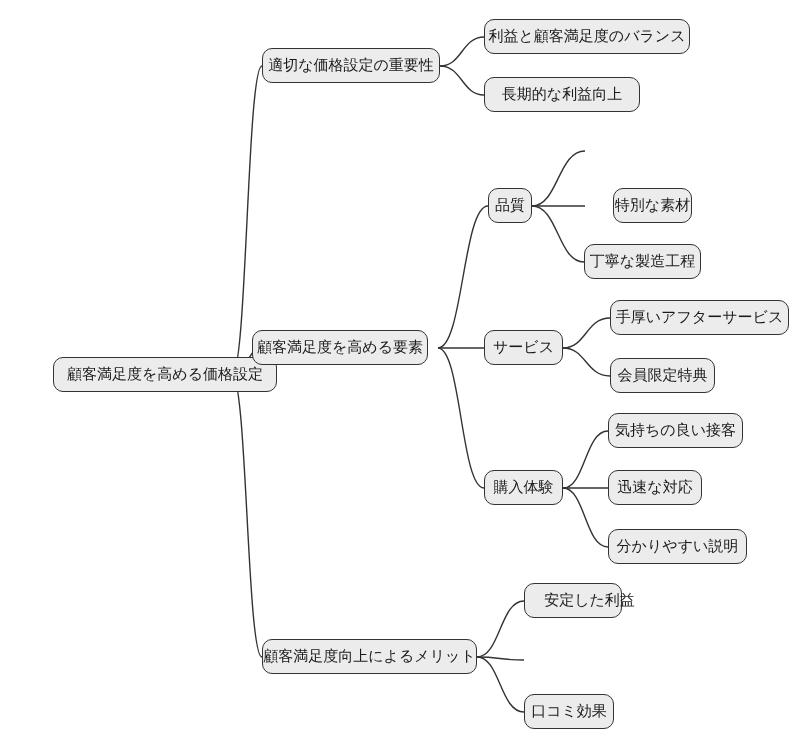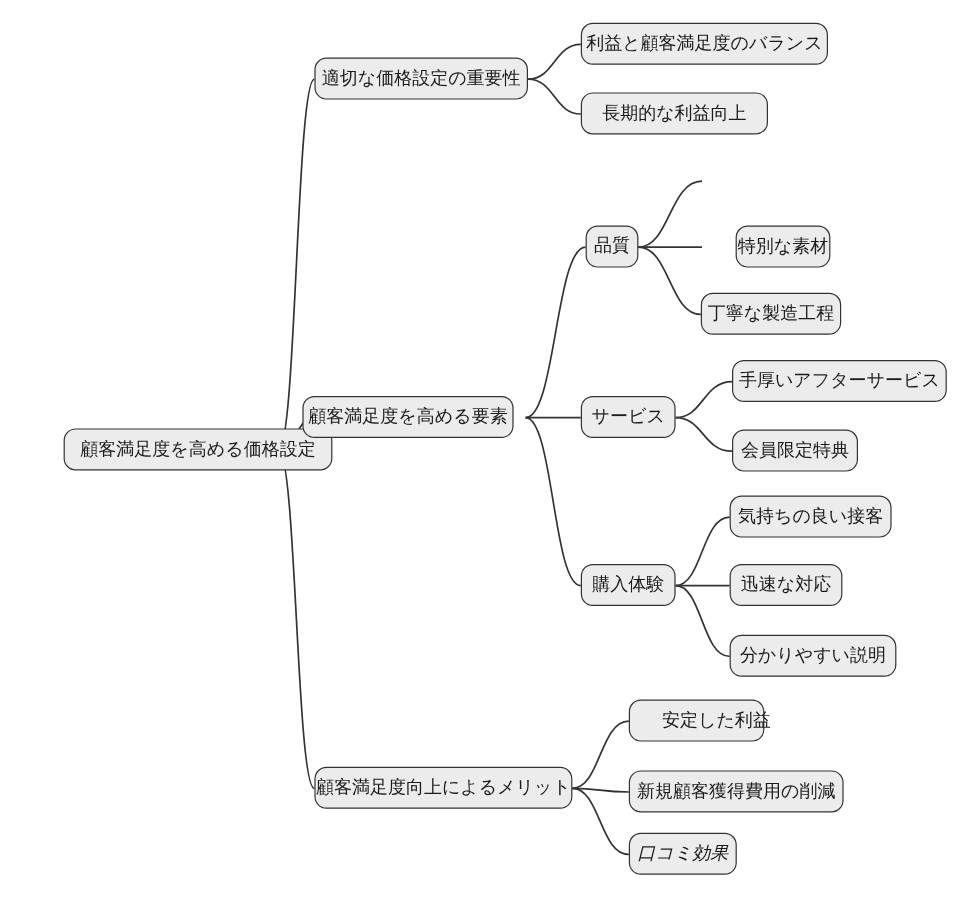--- a/index.html
+++ b/index.html
@@ -85,17 +85,16 @@
   <div class="node" style="left:484px; top:330px; width:79px;">サービス</div>
   <div class="node" style="left:610px; top:300px; width:179px;">手厚いアフターサービス</div>
   <div class="node" style="left:484px; top:470px; width:79px;">購入体験</div>
 
   <div class="node" style="left:610px; top:358px; width:105px;">会員限定特典</div>
   <div class="node" style="left:608px; top:413px; width:135px;">気持ちの良い接客</div>
   <div class="node" style="left:608px; top:470px; width:94px;">迅速な対応</div>
   <div class="node" style="left:608px; top:529px; width:139px;">分かりやすい説明</div>
 
   <div class="node" style="left:262px; top:639px; width:215px;">顧客満足度向上によるメリット</div>
-  <div class="node" style="left:524px; top:583px; width:113px;padding-left:33px;">安定した利益</div>
-  <div class="node" style="left:524px; top:642px; width:179px;">新規顧客獲得費用の削減</div>
-  <div class="node" style="left:524px; top:694px; width:90px;font-style:italic;">口コミ効果</div>
+  <div class="node" style="left:524px; top:583px; width:98px;padding-left:33px;">安定した利益</div>
+  <div class="node" style="left:524px; top:694px; width:90px;">口コミ効果</div>
 
 </div>
 
 </body></html>

